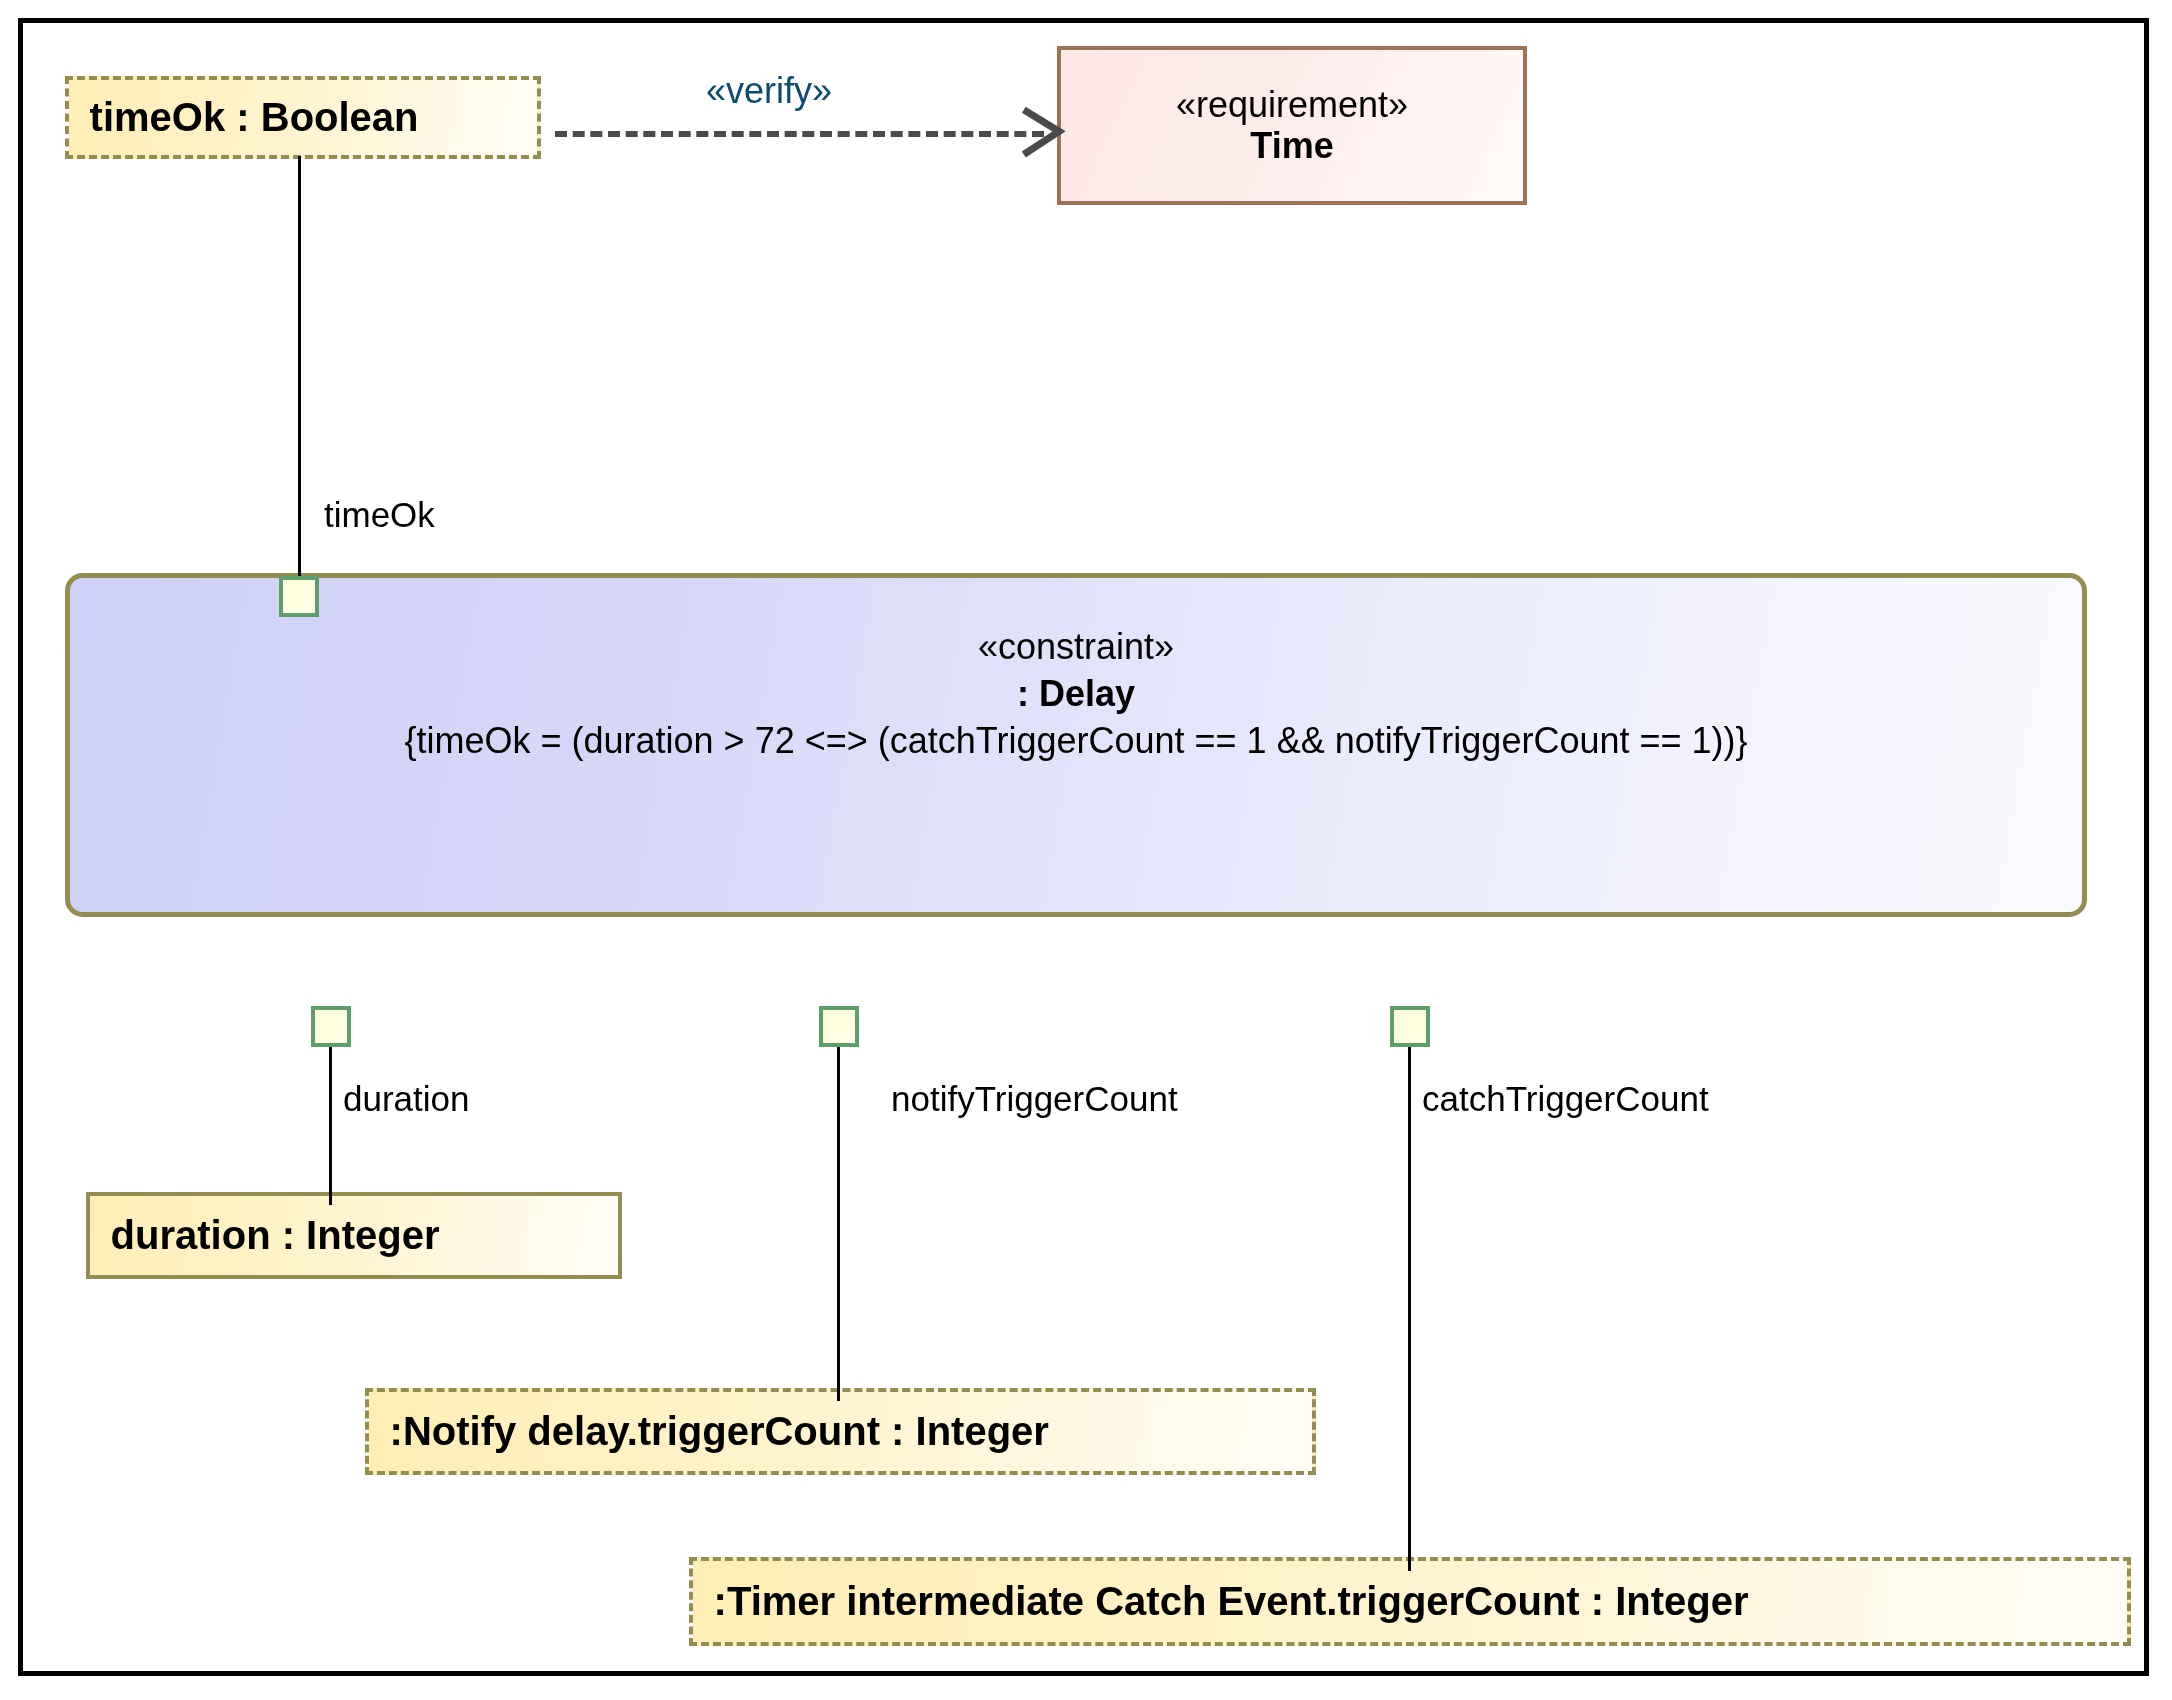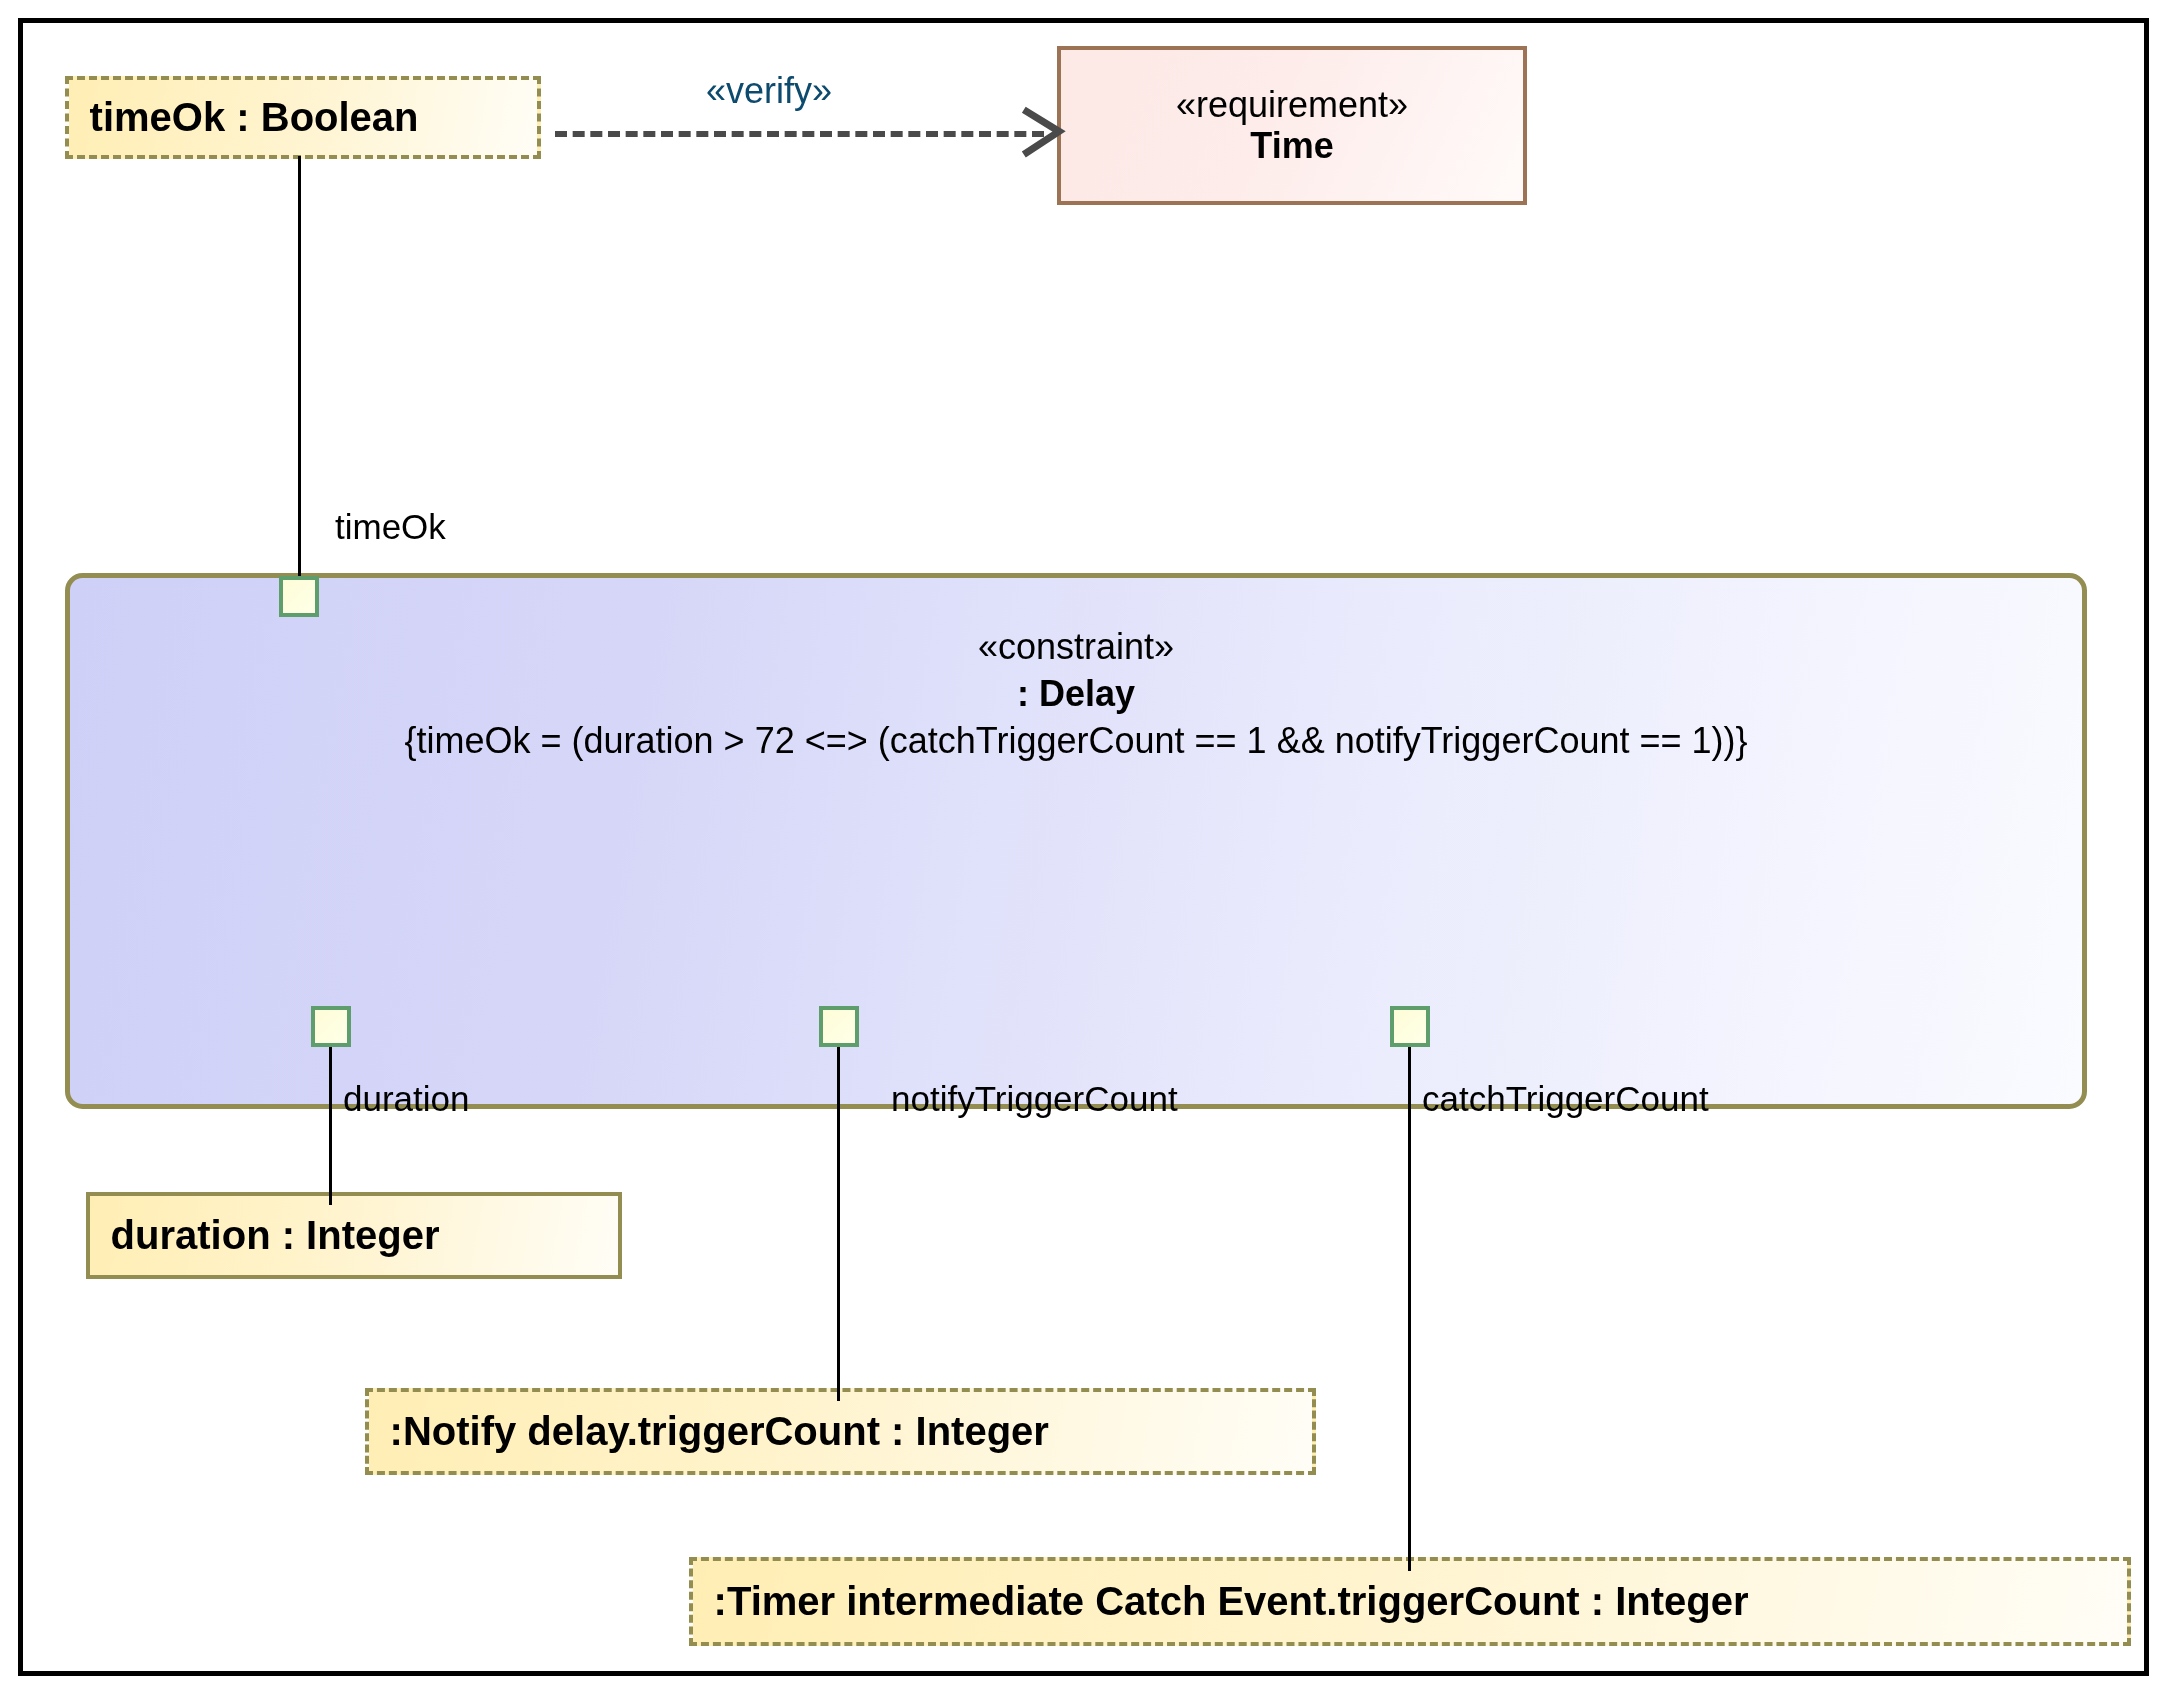--- a/index.html
+++ b/index.html
@@ -153,23 +153,23 @@
   <div id="verify-label" style="left:706px; top:70px;">«verify»</div>
 
   <div id="req" style="left:1057px; top:46px; width:470px; height:159px;">
     <div class="shadow"></div>
     <div class="stereo">«requirement»</div>
     <div class="name">Time</div>
   </div>
 
   <div class="conn" style="left:298px; top:156px; height:444px;"></div>
 
-  <div class="elabel" style="left:335px; top:495px;margin-top:12px;">timeOk</div>
-
-  <div id="constraint" style="left:65px; top:573px; width:2022px; height:536px;">
+  <div class="elabel" style="left:324px; top:495px;">timeOk</div>
+
+  <div id="constraint" style="left:65px; top:573px; width:2022px; height:344px;">
     <div class="shadow"></div>
     <div class="inner">
       <div class="c-stereo">«constraint»</div>
       <div class="c-name">: Delay</div>
       <div class="c-expr">{timeOk = (duration &gt; 72 &lt;=&gt; (catchTriggerCount == 1 &amp;&amp; notifyTriggerCount == 1))}</div>
     </div>
   </div>
 
   <div class="port" style="left:279px; top:576px; width:40px; height:41px;"></div>
 

